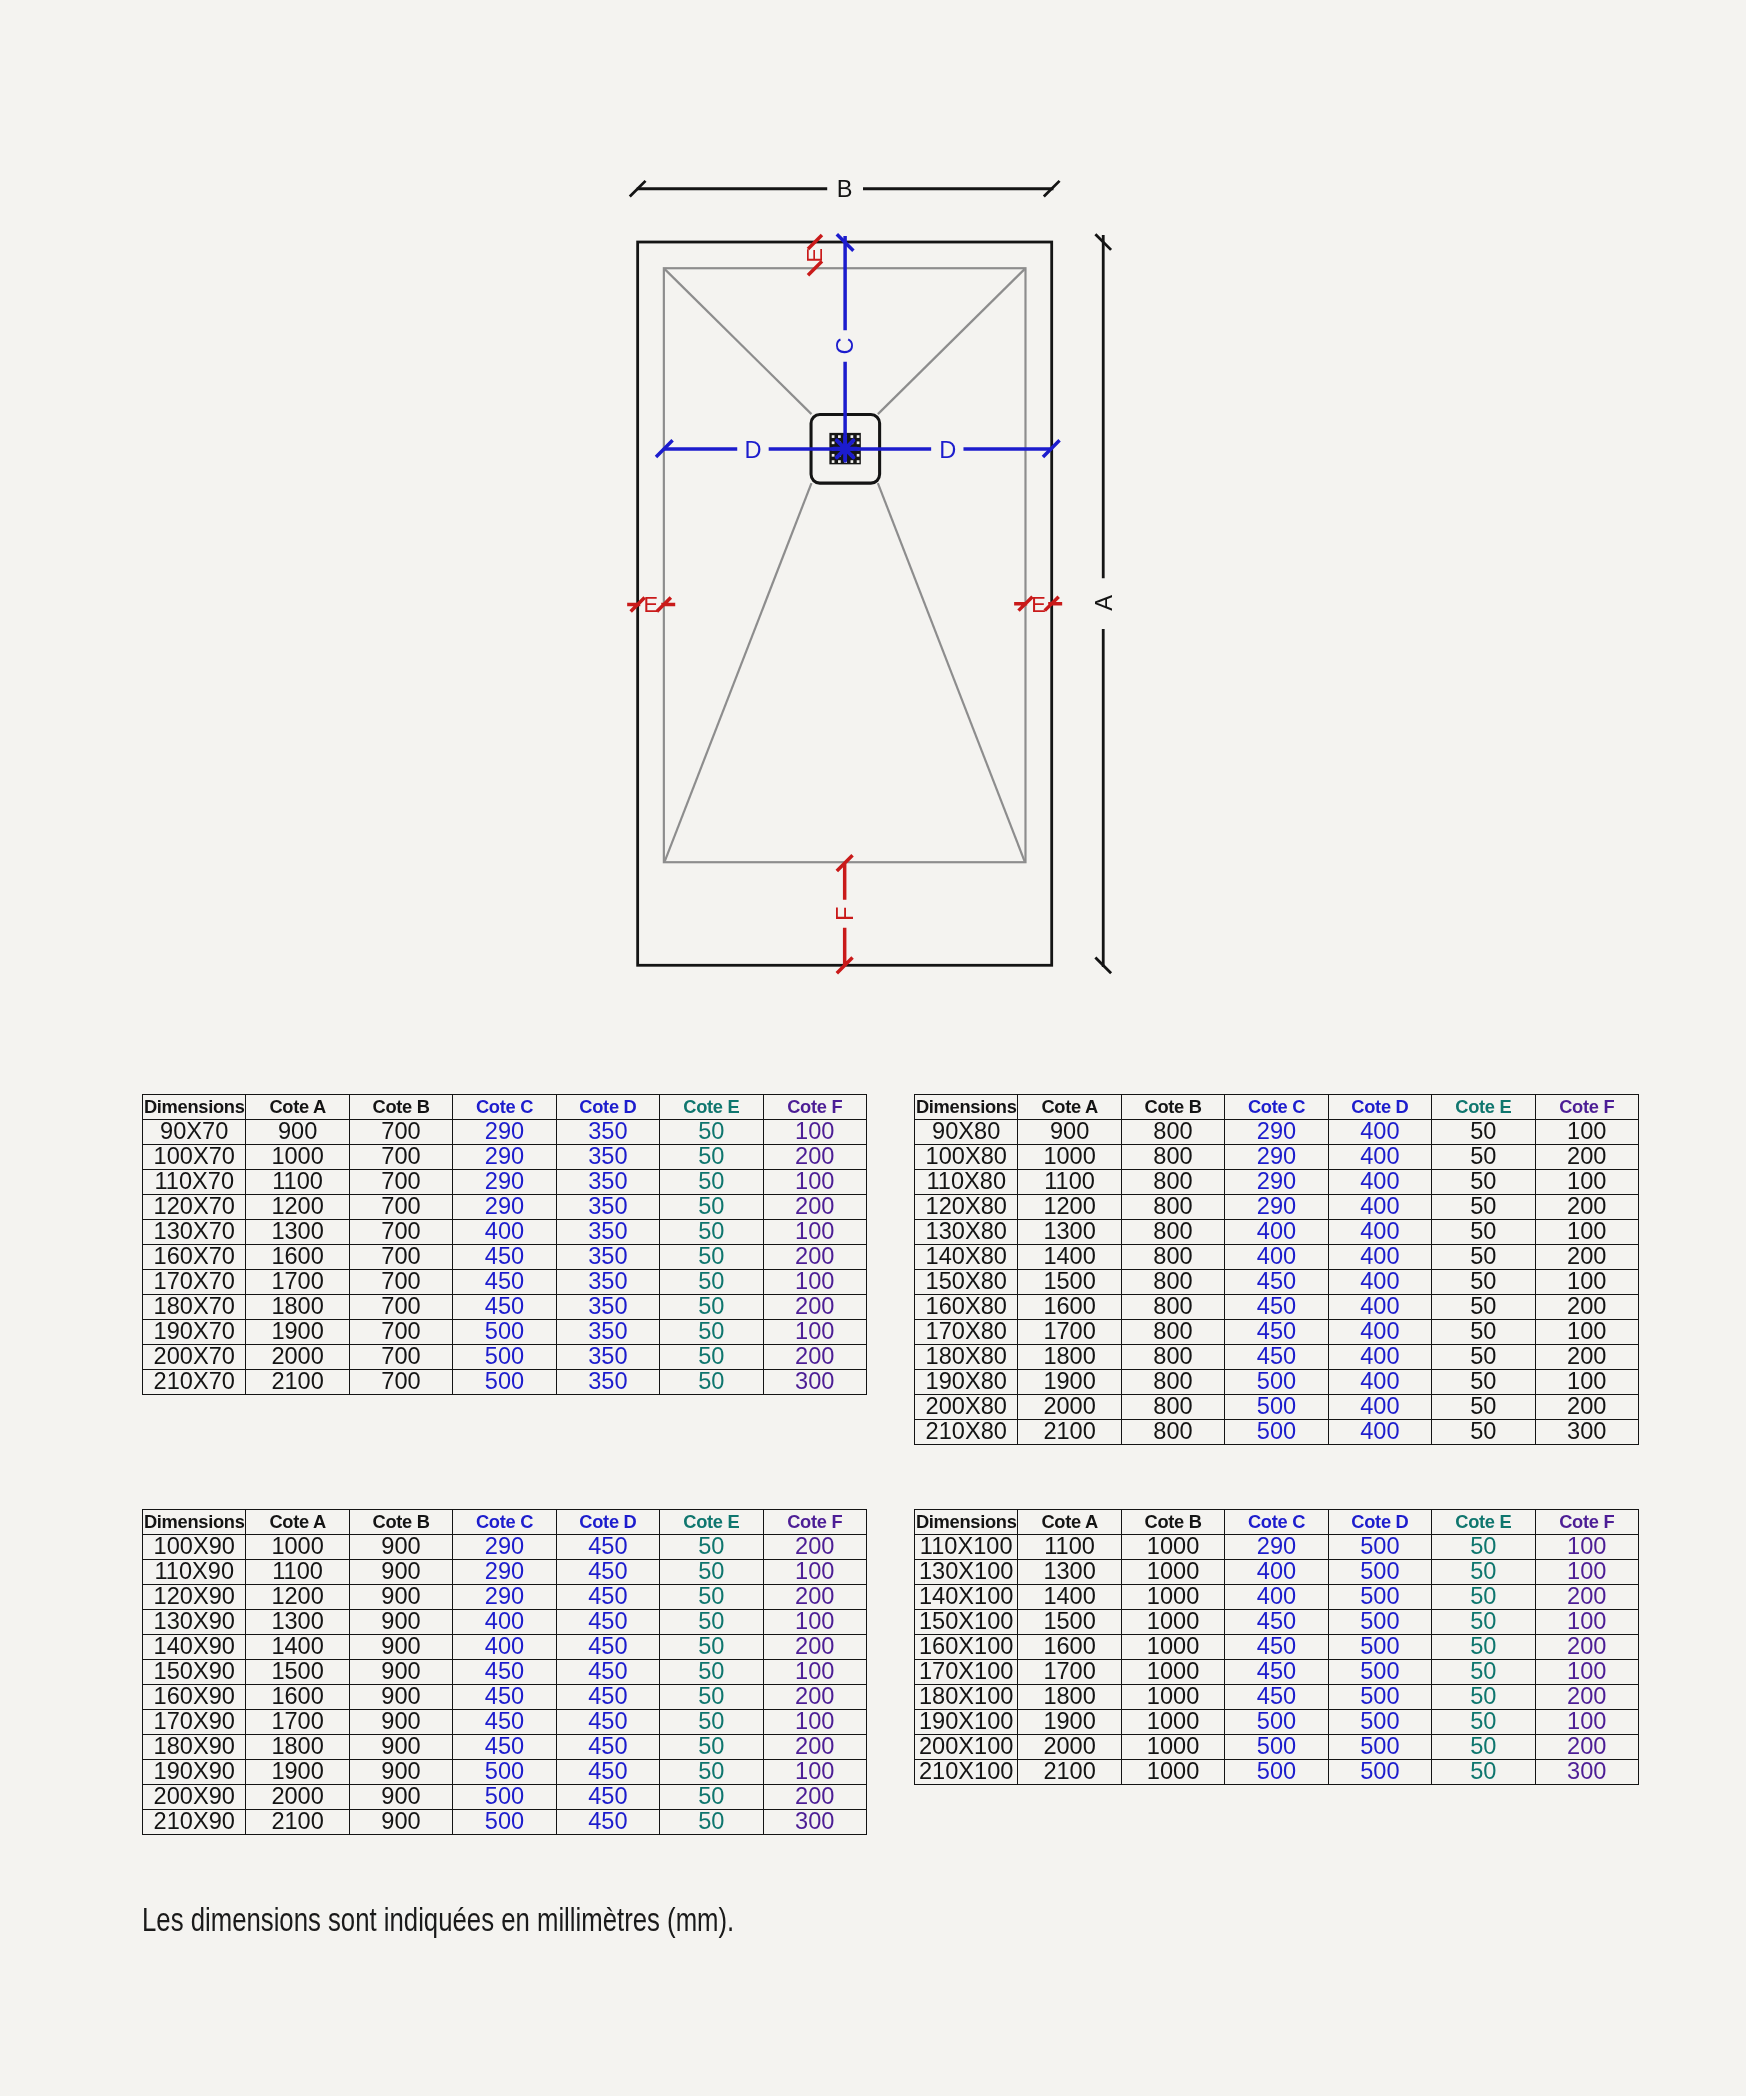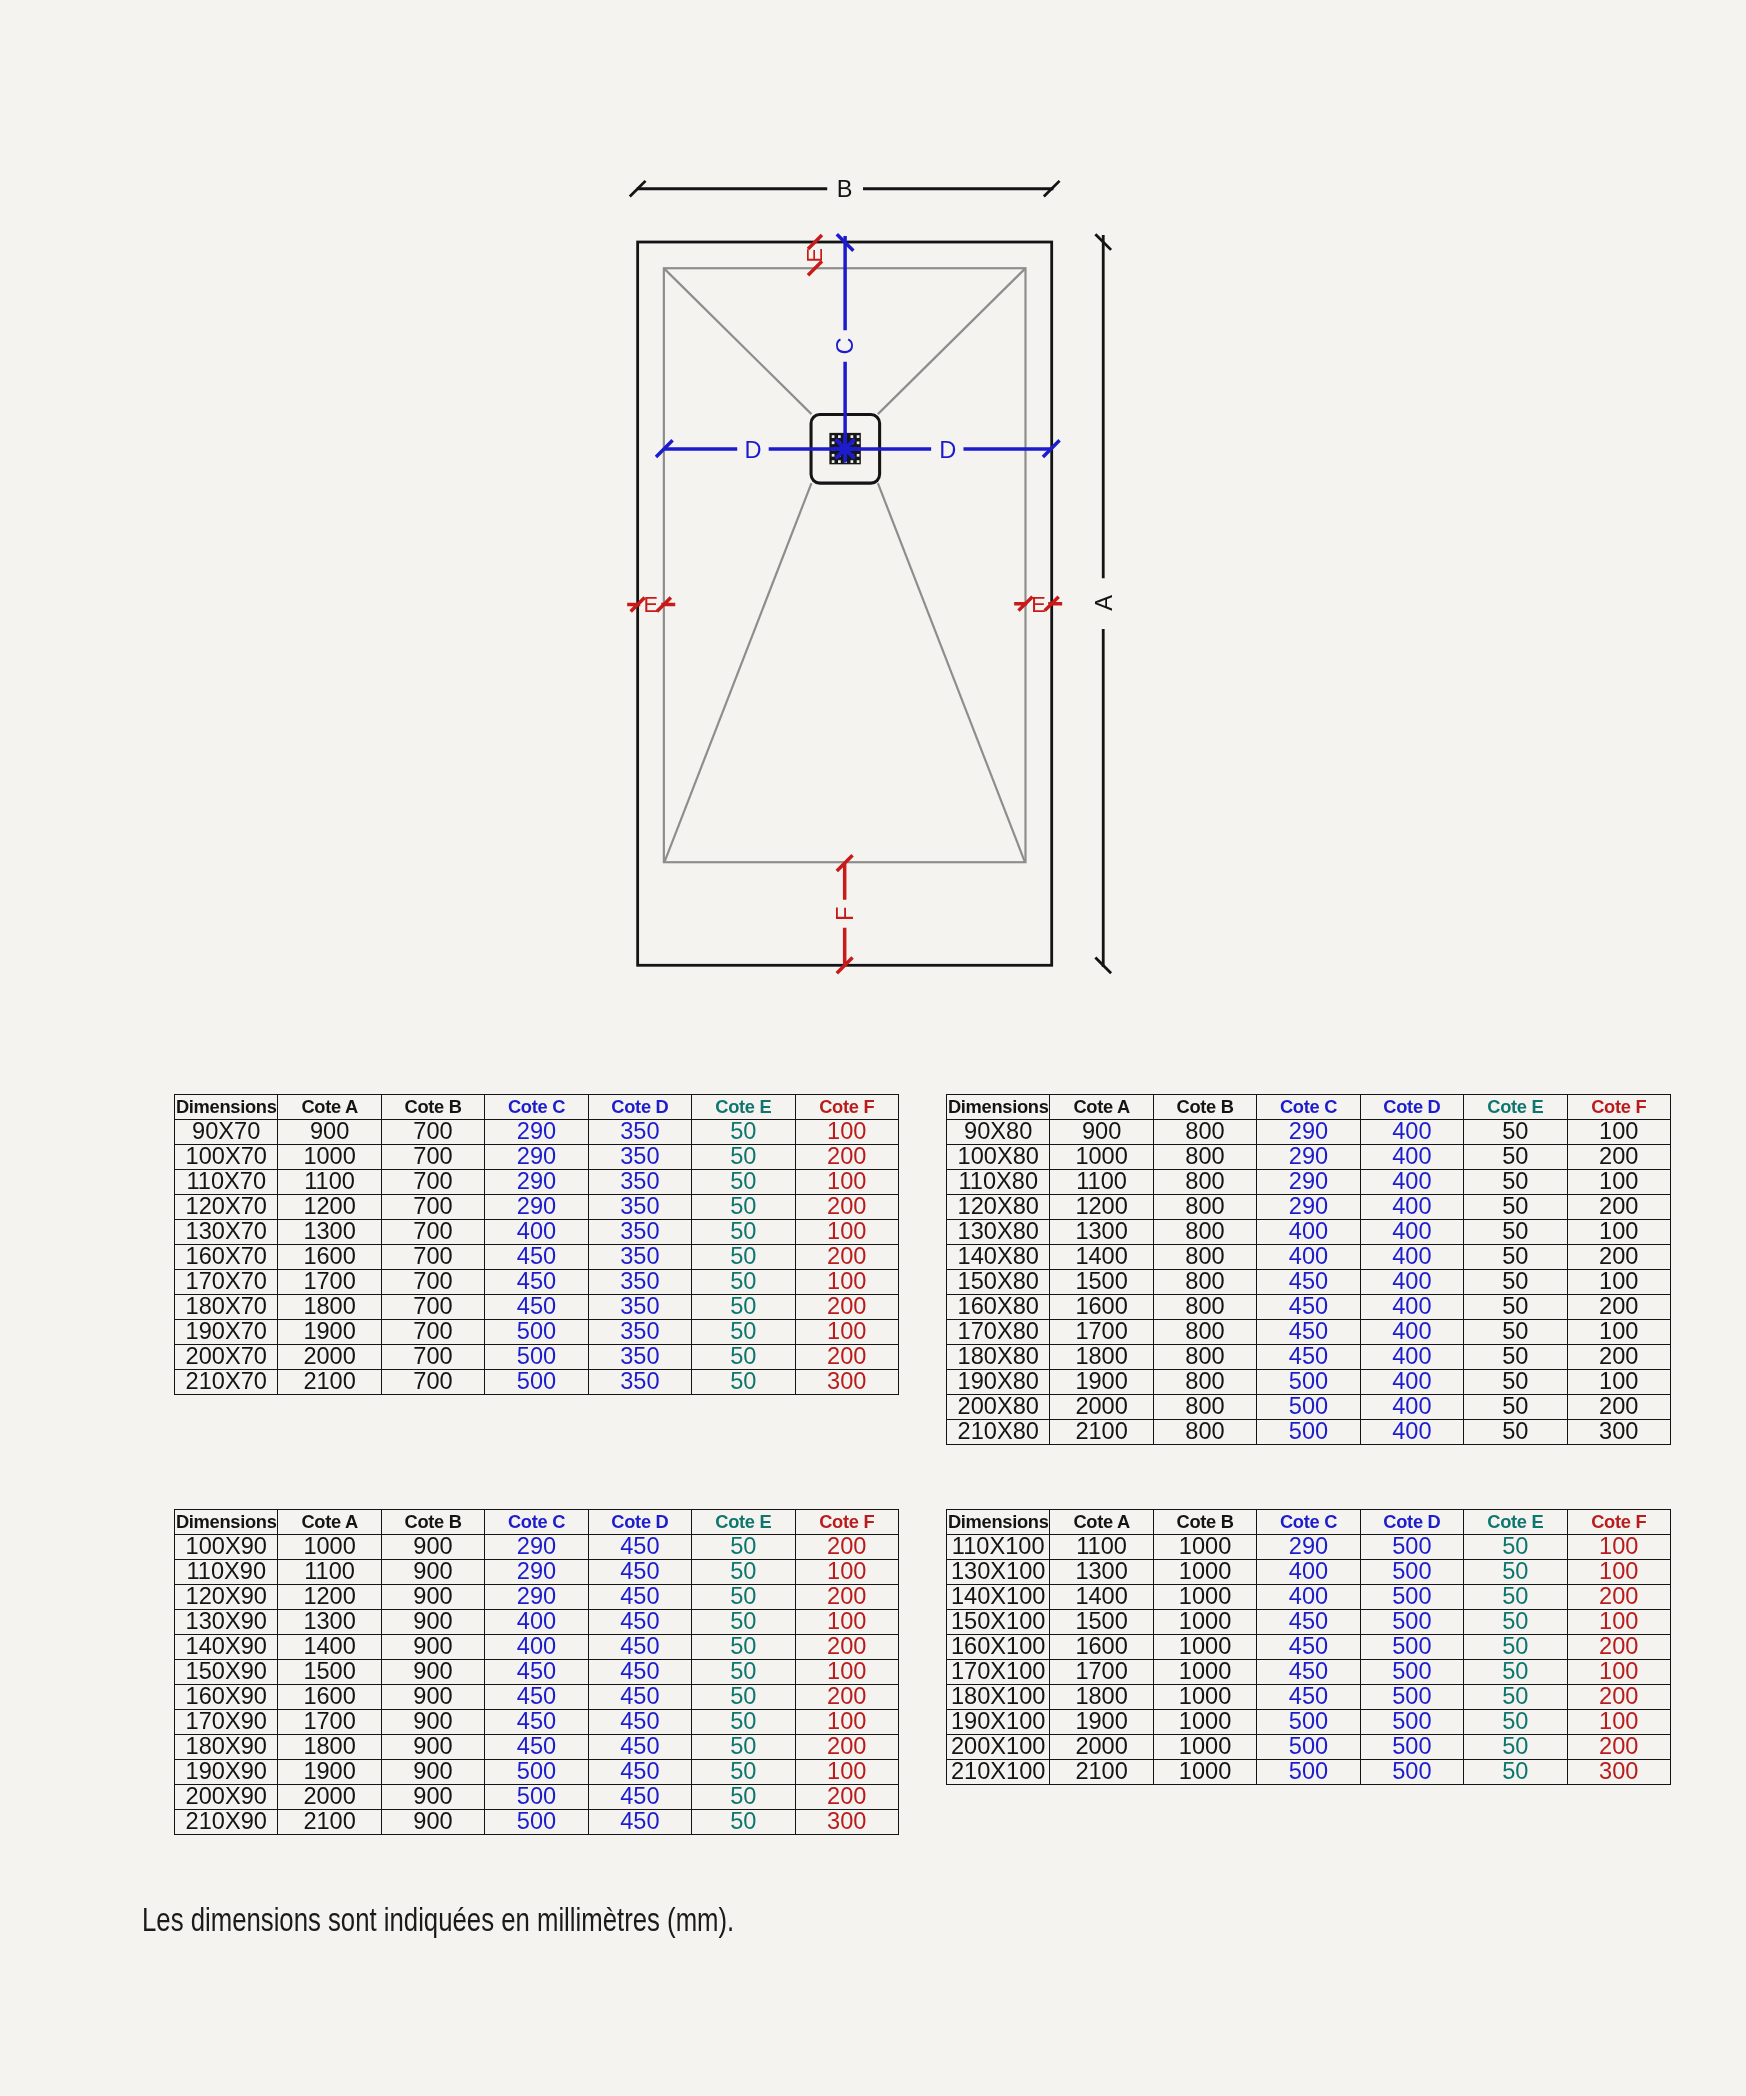--- a/index.html
+++ b/index.html
@@ -1,27 +1,27 @@
 <!DOCTYPE html>
 <html lang="fr" style="font-size:14px"><head><meta charset="utf-8">
 <title>Dimensions receveur</title>
 <style>
  html,body {margin:0;padding:0;}
  body {width:1747px;height:2096px;position:relative;background:#f4f3f0;
        font-family:"Liberation Sans", sans-serif;}
  table {border-collapse:collapse;table-layout:fixed;position:absolute;
-        background:#f4f3f0;margin-left:32px;}
+        background:#f4f3f0;}
  td {border:1.7px solid #141414;text-align:center;vertical-align:middle;
      padding:0;height:24px;font-size:23.6px;line-height:1;color:#141414;
      overflow:hidden;white-space:nowrap;}
  tr.h td {font-weight:bold;font-size:18.3px;letter-spacing:-0.3px;}
  td.b {font-weight:normal;}
  td.c {color:#1c1ccd;}
  td.e {color:#0f766e;}
- td.f {color:#b91c1c;}
+ td.f {color:#4c1d95;}
  .t1 {left:142px;top:1094px;width:725px;}
  .t2 {left:914px;top:1094px;width:725px;}
  .t3 {left:142px;top:1509px;width:725px;}
  .t4 {left:914px;top:1509px;width:725px;}
 </style></head>
 <body>
 
 <svg width="1747" height="1092" viewBox="0 0 2000 1250" style="position:absolute;left:0;top:0;" font-family="Liberation Sans, sans-serif">
 
  <g stroke="#141414" stroke-width="3.2" fill="none">

